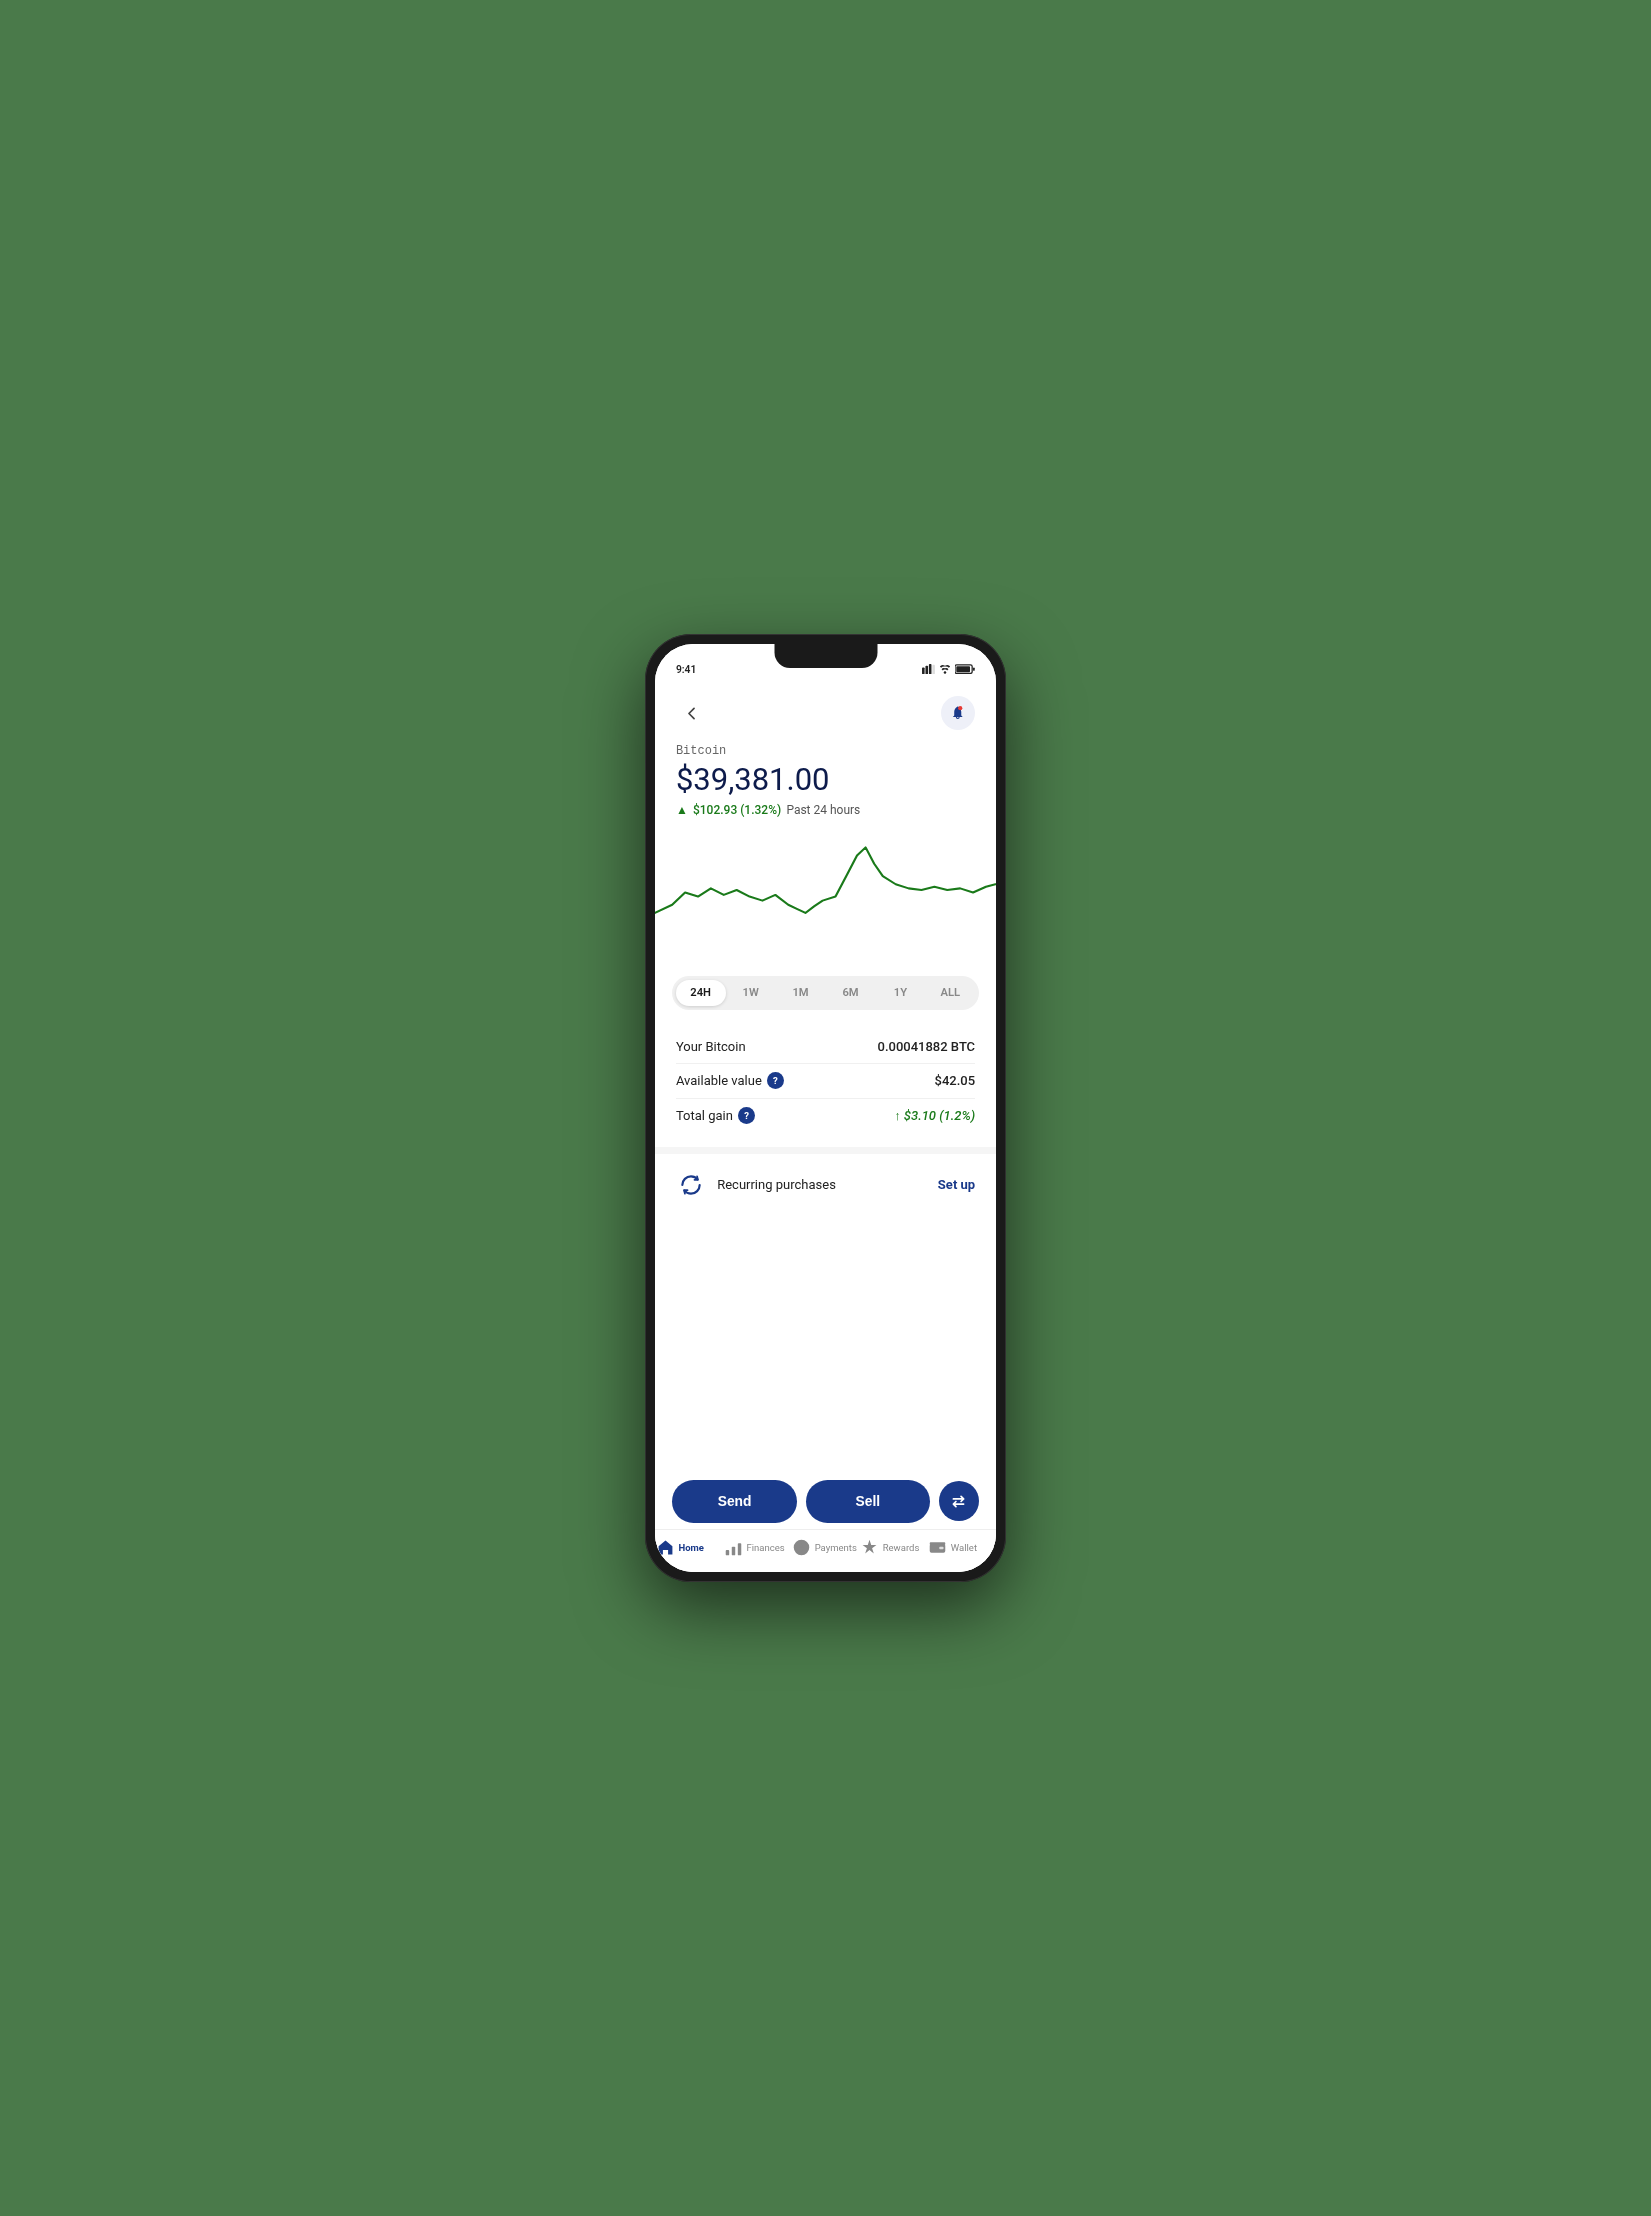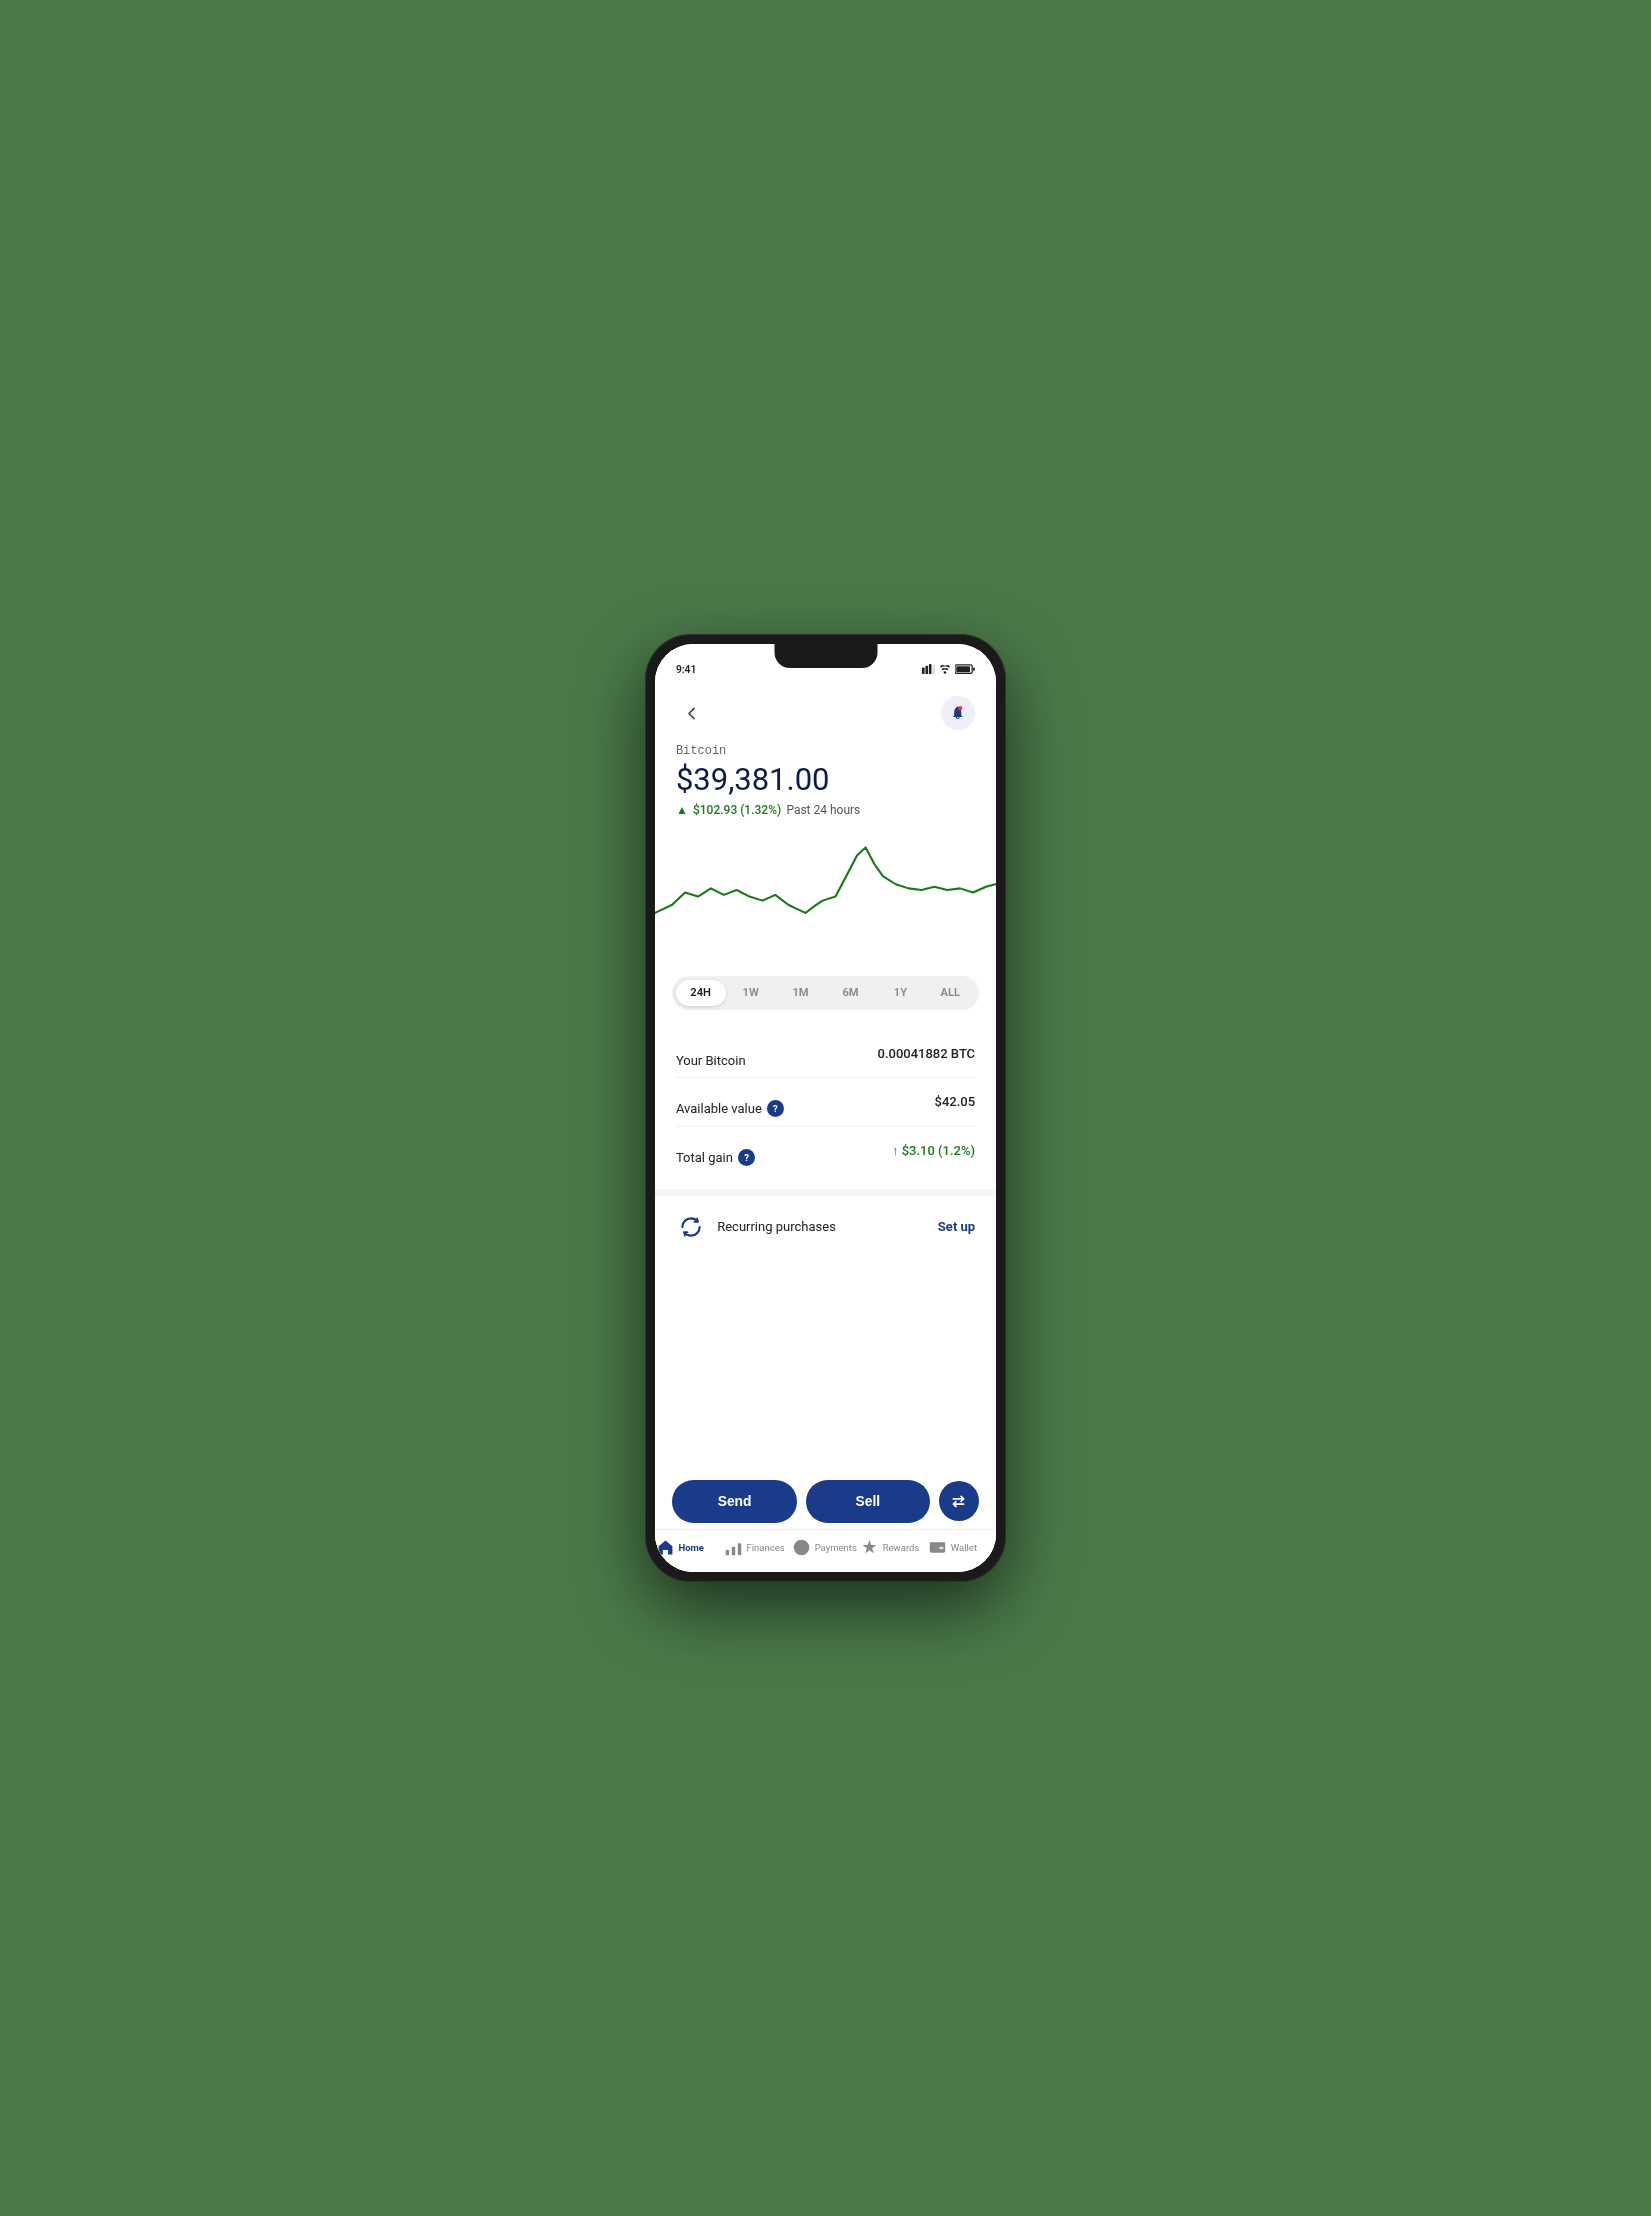--- a/index.html
+++ b/index.html
@@ -157,21 +157,20 @@
     }
     .stat-row:last-child {
       border-bottom: none;
     }
     .stat-label {
       display: flex;
       align-items: center;
       gap: 5.2px;
       font-size: 13px;
       color: #222;
-      margin-top: 14px;
     }
     .help-icon {
       width: 17px;
       height: 17px;
       background: #1a3a8a;
       border-radius: 50%;
       display: flex;
       align-items: center;
       justify-content: center;
       color: #fff;
@@ -179,20 +178,21 @@
       font-weight: 700;
       cursor: pointer;
     }
     .stat-value {
       font-size: 13px;
       color: #222;
       font-weight: 500;
     }
     .stat-value.green {
       color: #1a7a1a;
+      font-style: italic;
     }
     .divider {
       height: 6.9px;
       background: #f5f5f5;
       flex-shrink: 0;
     }
     .recurring-section {
       display: flex;
       align-items: center;
       justify-content: space-between;

